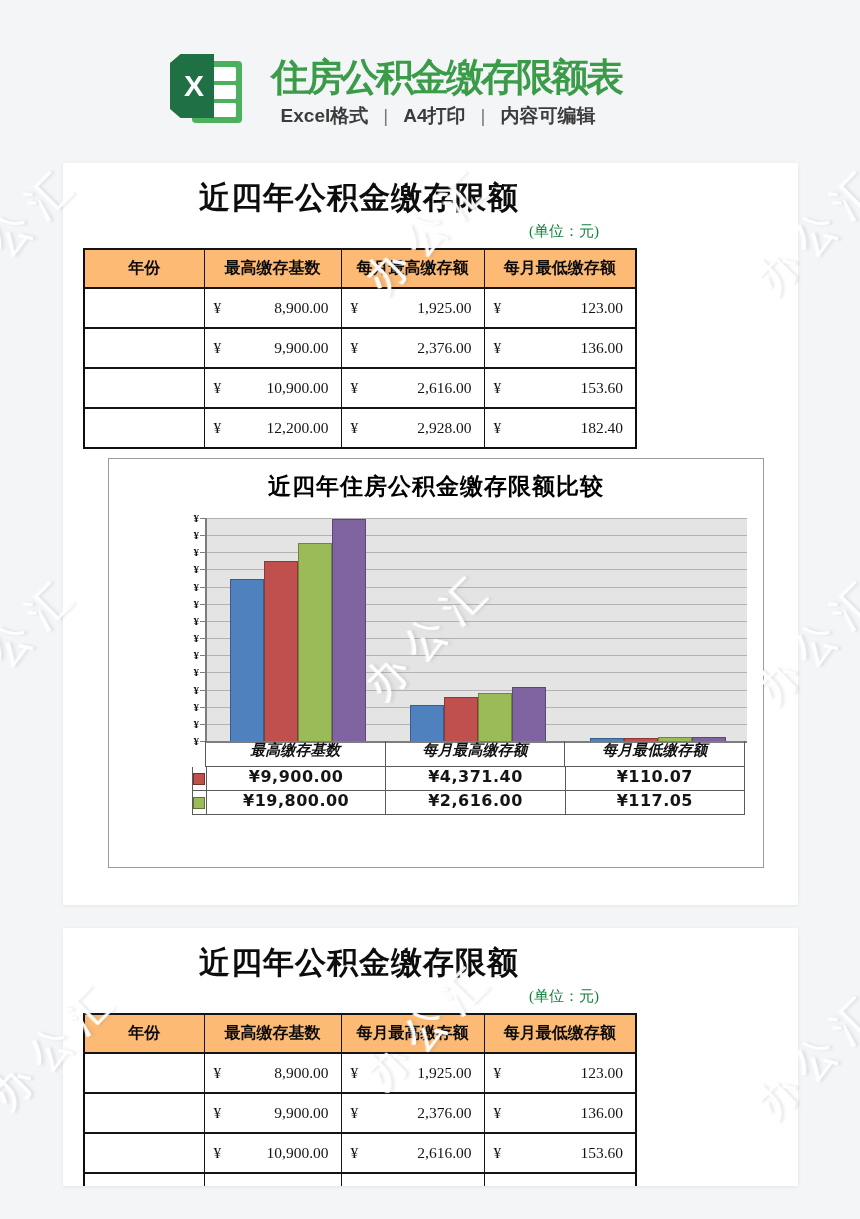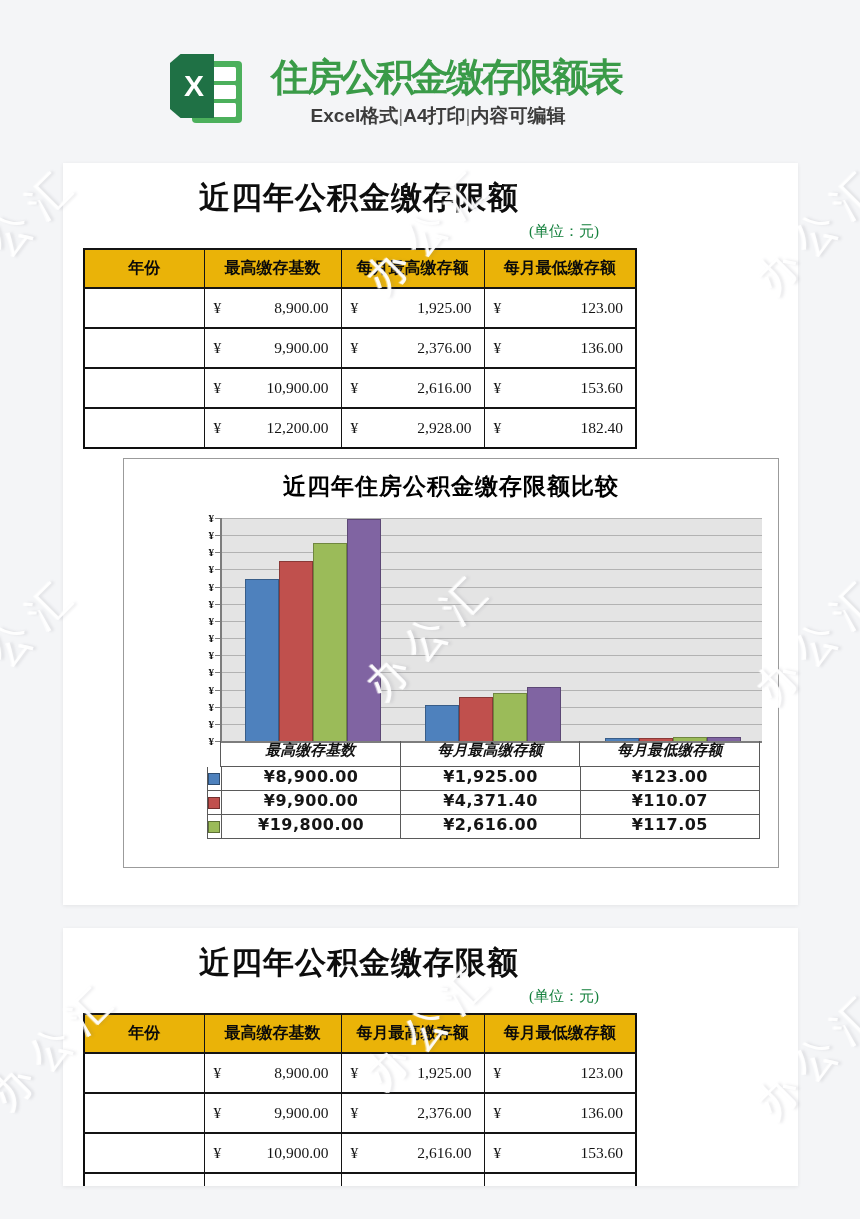--- a/index.html
+++ b/index.html
@@ -11,46 +11,46 @@
   .xi-grid { position:absolute; right:2px; top:9px; width:38px; height:50px; background:#4cb05c; border-radius:4px;
              display:grid; grid-template-columns:7px 1fr; grid-template-rows:1fr 1fr 1fr; gap:4px; padding:6px; }
   .xi-grid span { background:#fff; border-radius:1.5px; }
   .xi-sheet { position:absolute; left:0; top:2px; width:44px; height:64px; background:#1f7145;
               clip-path:polygon(24% 0%,100% 0%,100% 100%,24% 100%,0% 86%,0% 14%);
               display:flex; align-items:center; justify-content:center; }
   .xi-sheet b { color:#fff; font:700 30px "Liberation Sans",sans-serif; transform:translateX(2px); }
 
   .page-title { position:absolute; left:271px; top:52px; font:700 38px "Liberation Sans",sans-serif;
                 letter-spacing:-3px; color:#3a9b48; white-space:nowrap; }
-  .subtitle { position:absolute; left:272px; top:103px; width:332px; display:flex; 
+  .subtitle { position:absolute; left:272px; top:103px; width:332px; display:flex; gap:15px;
               justify-content:center; align-items:center; font:700 19px "Liberation Sans",sans-serif; color:#3c3c3c; }
   .subtitle .sep { color:#7a7a7a; font-weight:400; }
 
   
   .card { position:absolute; left:63px; width:735px; background:#fff; box-shadow:0 1px 4px rgba(0,0,0,.07); }
   .card1 { top:163px; height:742px; }
   .card2 { top:928px; height:258px; overflow:hidden; }
 
   .sheet-title { position:absolute; left:20px; top:14px; width:552px; text-align:center;
                  font:700 31px "Liberation Serif", serif; color:#0d0d0d; letter-spacing:1px; }
   .sheet-unit { position:absolute; left:20px; top:59px; width:516px; text-align:right;
                 font:400 15px "Liberation Serif", serif; color:#15803d; }
 
   .main-table { position:absolute; left:20px; top:85px; width:552px; border-collapse:collapse;
                 table-layout:fixed; border:2px solid #0e0e0e; }
-  .main-table th { background:#eab308; height:37px; font:700 16px "Liberation Serif", serif; color:#0a0a0a;
+  .main-table th { background:#fdba74; height:37px; font:700 16px "Liberation Serif", serif; color:#0a0a0a;
                    border-left:1px solid #141414; border-top:2px solid #141414; }
   .main-table td { height:38px; background:#fff; border-left:1px solid #141414; border-top:2px solid #141414;
                    font:400 15.5px "Liberation Serif", serif; color:#141414; }
   .main-table td.amount { position:relative; }
   .main-table td.amount .cur { position:absolute; left:9px; top:50%; transform:translateY(-50%); }
   .main-table td.amount .val { display:block; text-align:right; padding-right:12px; }
 
   
-  .chartbox { position:absolute; left:60px; top:295px; width:654px; height:408px;
+  .chartbox { position:absolute; left:45px; top:295px; width:654px; height:408px;
               border:1px solid #9b9b9b; background:#fff; }
   .chart-title { position:absolute; left:0; right:0; top:12px; text-align:center;
                  font:600 23px "Liberation Serif", serif; color:#000; letter-spacing:1px; }
   .plot { position:absolute; left:96px; top:59px; width:540px; height:223px; background:#e4e4e4;
           border-left:2px solid #7d7d7d; border-bottom:2px solid #7d7d7d; }
   .plot .gl { position:absolute; left:0; right:0; height:1px; background:#b2b2b2; }
   .plot .tick { position:absolute; left:-7px; width:7px; height:1px; background:#7d7d7d; }
   .plot .bar { position:absolute; bottom:0; width:32px; border:1px solid rgba(0,0,0,.28); border-bottom:none; }
   .ylabels { position:absolute; left:70px; top:59px; width:20px; height:223px; }
   .ylabels .ylab { position:absolute; right:0; transform:translateY(-50%); font:700 11px "Liberation Serif",serif; color:#111; }
@@ -244,28 +244,20 @@
         </div>
       <div class="dtable">
         <div class="dt-head">
             <div class="dt-cell">最高缴存基数</div>
             <div class="dt-cell">每月最高缴存额</div>
             <div class="dt-cell">每月最低缴存额</div>
           </div>
         <div>
             <div class="dt-row">
               <div class="dt-key">
-                <i style="background: rgb(78, 129, 189);"></i>
-              </div>
-              <div class="dt-val">¥8,900.00</div>
-              <div class="dt-val">¥1,925.00</div>
-              <div class="dt-val">¥123.00</div>
-            </div>
-            <div class="dt-row">
-              <div class="dt-key">
                 <i style="background: rgb(192, 80, 77);"></i>
               </div>
               <div class="dt-val">¥9,900.00</div>
               <div class="dt-val">¥4,371.40</div>
               <div class="dt-val">¥110.07</div>
             </div>
             <div class="dt-row">
               <div class="dt-key">
                 <i style="background: rgb(155, 187, 89);"></i>
               </div>

